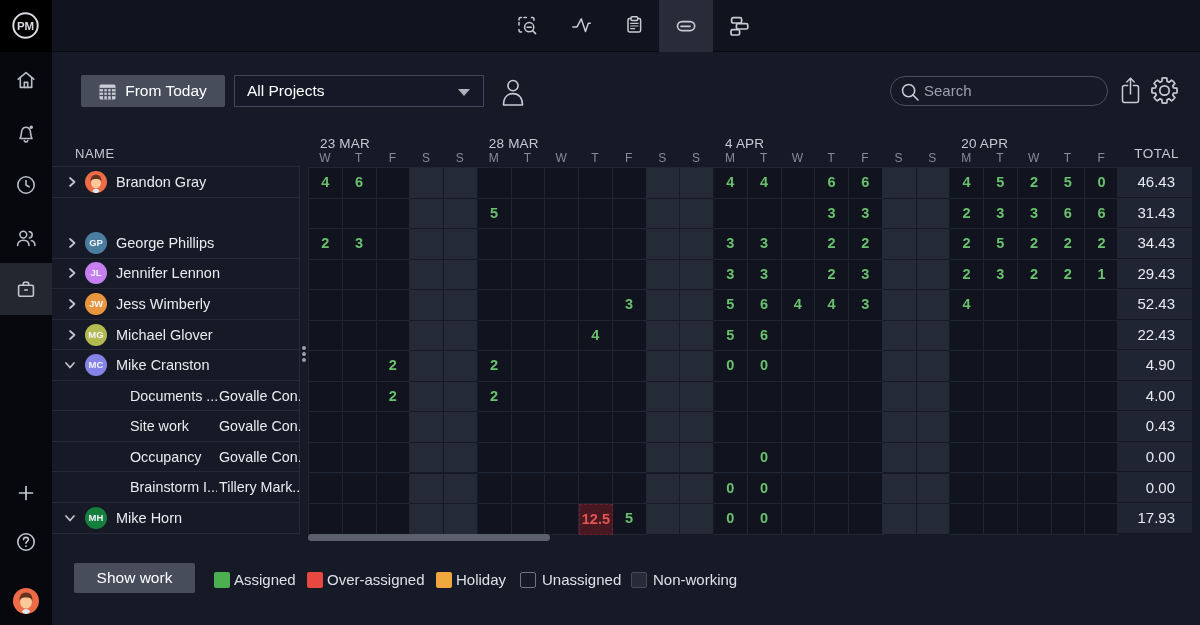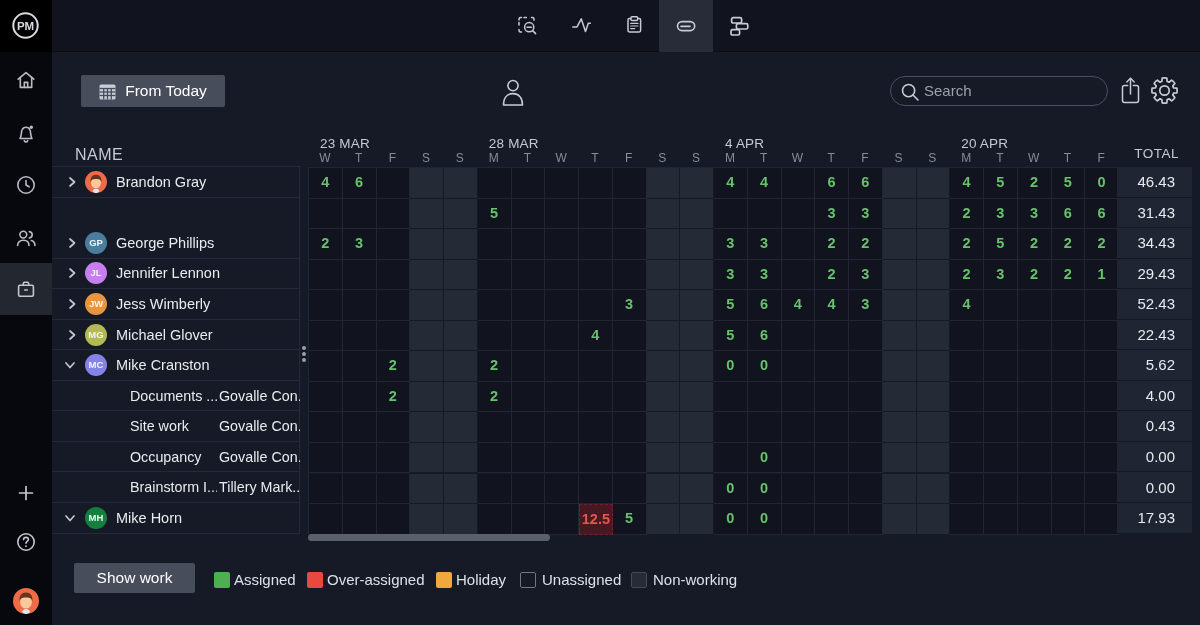--- a/index.html
+++ b/index.html
@@ -5,21 +5,21 @@
 .abs{position:absolute}
 #stage{position:relative;width:1200px;height:625px;background:#161a26;overflow:hidden}
 #topbar{position:absolute;left:0;top:0;width:1200px;height:52px;background:#11141f;border-bottom:1px solid #0a0c12}
 #corner{position:absolute;left:0;top:0;width:52px;height:52px;background:#000;z-index:5}
 #sidebar{position:absolute;left:0;top:52px;width:52px;height:573px;background:#07080d;z-index:4}
 #activetab{position:absolute;left:659px;top:0;width:54px;height:52px;background:#272c38}
 .btn{position:absolute;background:#484d5c;border-radius:2px;color:#fff;font-size:15.5px;display:flex;align-items:center;justify-content:center}
 #fromtoday{left:81px;top:75px;width:144px;height:32px}
 #allproj{position:absolute;left:234px;top:75px;width:250px;height:32px;background:#141827;border:1px solid #414756;color:#fff;font-size:15.5px;line-height:30px;padding-left:12px}
 #searchbox{position:absolute;left:890px;top:76px;width:218px;height:30px;border:1px solid #4a5060;border-radius:15px;color:#9ba1ac;font-size:15px;line-height:28px;padding-left:33px}
-#namehdr{position:absolute;left:75px;top:146px;font-size:16px;color:#c5c9d2;letter-spacing:.5px}
+#namehdr{position:absolute;left:75px;top:146px;font-size:13px;color:#c5c9d2;letter-spacing:.5px}
 #totalhdr{position:absolute;left:1117px;top:146px;width:62px;text-align:right;font-size:13.5px;color:#c5c9d2;letter-spacing:.5px}
 .wklbl{position:absolute;top:136px;font-size:13.5px;color:#c5c9d2;letter-spacing:.2px}
 .day{position:absolute;top:151px;width:33.75px;text-align:center;font-size:12px;color:#878c99}
 #grid{position:absolute;left:308.0px;top:167.0px;width:810.0px;height:366.6px;border-left:1px solid #212634;border-top:1px solid #212634}
 .cell{position:absolute;width:33.75px;height:30.55px;background:#11141e;border-right:1px solid #212634;border-bottom:1px solid #212634;text-align:center;line-height:29.55px;font-size:14.5px;font-weight:bold;color:#68c16c}
 .wknd{background:#242a36;border-right:1px solid #161a26;border-bottom:1px solid #161a26}
 .over{background:#471722;border:1px dashed #6e242e;color:#e2574f;font-size:14.5px}
 #totcol{position:absolute;left:1117px;top:167.0px;width:75px;height:366.6px;background:#1f2532}
 .tot{position:absolute;left:0;width:75px;height:30.55px;border-bottom:1px solid #141826;text-align:right;padding-right:17px;line-height:30.55px;font-size:15px;color:#e8eaf0}
 #names{position:absolute;left:52px;top:166px;width:248px;height:367.6px;border-top:1px solid #242a38;border-right:1px solid #242a38}
@@ -121,20 +121,23 @@
         <rect x="0.5" y="1.5" width="16" height="15" rx="1.5" fill="#c9cdd5"></rect>
         <g stroke="#484d5c" stroke-width="1.3">
           <path d="M0.5 5.5 H16.5"></path>
           <path d="M0.5 9 H16.5"></path>
           <path d="M0.5 12.5 H16.5"></path>
           <path d="M4.7 5.5 V16.5"></path>
           <path d="M8.5 5.5 V16.5"></path>
           <path d="M12.3 5.5 V16.5"></path>
         </g>
       </svg>From Today</div>
+    <div id="allproj">All Projects<svg class="abs" style="right:13px;top:13px" width="12" height="7" viewBox="0 0 12 7">
+        <path d="M0 0 L12 0 L6 7 Z" fill="#aeb3bd"></path>
+      </svg></div>
     <svg class="abs" style="left:498px;top:75px" width="30" height="32" viewBox="0 0 30 32" fill="none" stroke="#c7ccd4" stroke-width="1.6">
       <circle cx="15" cy="10.6" r="5.1"></circle>
       <path d="M5.5 30 C5.5 22.3 9.6 18.6 15 18.6 C20.4 18.6 24.5 22.3 24.5 30 Z" stroke-linejoin="round"></path>
     </svg>
     <div id="searchbox">Search<svg class="abs" style="left:9px;top:5px" width="20" height="20" viewBox="0 0 20 20" fill="none" stroke="#c7ccd4" stroke-width="1.6" stroke-linecap="round">
         <circle cx="8.6" cy="8.6" r="6.1"></circle>
         <path d="M13.2 13.2 L18 18"></path>
       </svg></div>
     <svg class="abs" style="left:1119px;top:76px" width="24" height="28" viewBox="0 0 24 28" fill="none" stroke="#c7ccd4" stroke-width="1.5" stroke-linecap="round" stroke-linejoin="round">
       <path d="M8.7 9.5 H5.5 Q3.5 9.5 3.5 11.5 V24.5 Q3.5 26.5 5.5 26.5 H17.5 Q19.5 26.5 19.5 24.5 V11.5 Q19.5 9.5 17.5 9.5 H14.3"></path>
@@ -465,21 +468,21 @@
       <div class="cell" style="left:742.50px;top:336.05px"></div>
       <div class="cell" style="left:776.25px;top:336.05px"></div>
     </div>
     <div id="totcol">
       <div class="tot" style="top:0.00px">46.43</div>
       <div class="tot" style="top:30.55px">31.43</div>
       <div class="tot" style="top:61.10px">34.43</div>
       <div class="tot" style="top:91.65px">29.43</div>
       <div class="tot" style="top:122.20px">52.43</div>
       <div class="tot" style="top:152.75px">22.43</div>
-      <div class="tot" style="top:183.30px">5.62</div>
+      <div class="tot" style="top:183.30px">4.90</div>
       <div class="tot" style="top:213.85px">4.00</div>
       <div class="tot" style="top:244.40px">0.43</div>
       <div class="tot" style="top:274.95px">0.00</div>
       <div class="tot" style="top:305.50px">0.00</div>
       <div class="tot" style="top:336.05px">17.93</div>
     </div>
     <div id="names">
       <div class="nrow" style="top:0.00px">
         <svg width="12" height="12" viewBox="0 0 12 12" style="position:absolute;left:14px;top:50%;margin-top:-6px">
           <path d="M4 2 L8.5 6 L4 10" fill="none" stroke="#c2c6ce" stroke-width="1.7" stroke-linecap="round" stroke-linejoin="round"></path>

